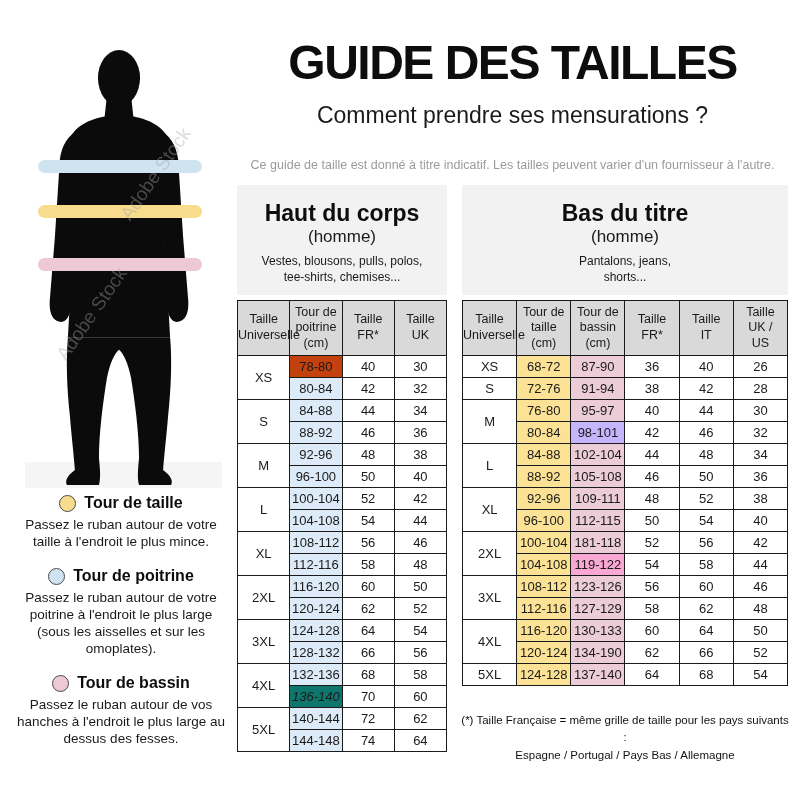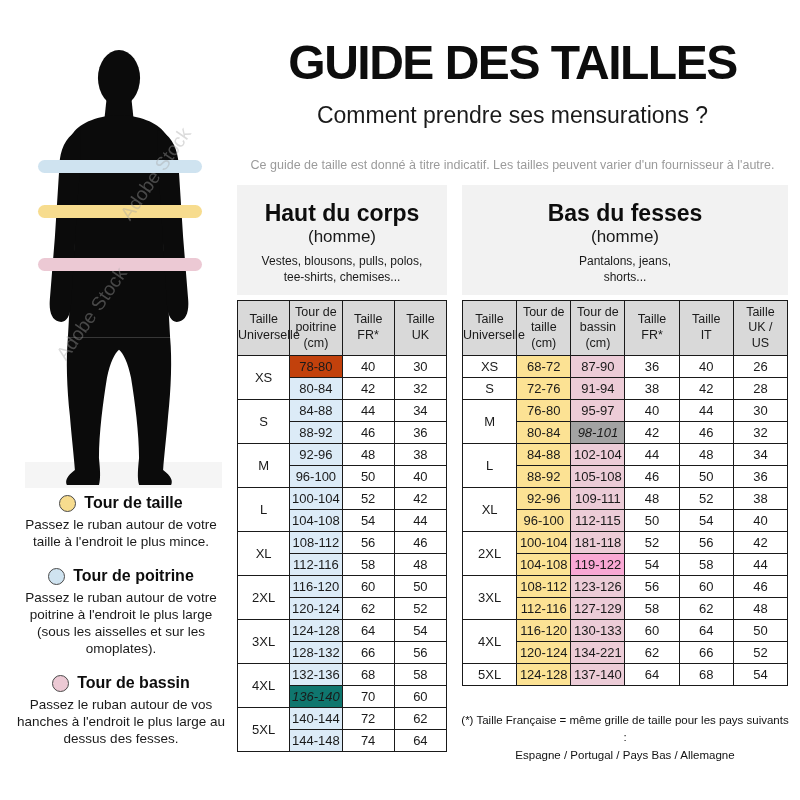--- a/index.html
+++ b/index.html
@@ -113,21 +113,21 @@
     </div>
   </div>
 
   <div class="panel panel-upper">
     <div class="panel-title">Haut du corps</div>
     <div class="panel-sub">(homme)</div>
     <div class="panel-items">Vestes, blousons, pulls, polos,
 tee-shirts, chemises...</div>
   </div>
   <div class="panel panel-lower">
-    <div class="panel-title">Bas du fesses</div>
+    <div class="panel-title">Bas du titre</div>
     <div class="panel-sub">(homme)</div>
     <div class="panel-items">Pantalons, jeans,
 shorts...</div>
   </div>
 
   <table class="tbl-upper">
     <thead>
         <tr id="upper-head">
           <th>Taille
 Universelle</th>
@@ -282,21 +282,21 @@
         <tr>
           <td rowspan="2">M</td>
           <td style="background: rgb(252, 226, 148);">76-80</td>
           <td style="background: rgb(236, 204, 215);">95-97</td>
           <td>40</td>
           <td>44</td>
           <td>30</td>
         </tr>
         <tr>
           <td style="background: rgb(252, 226, 148);">80-84</td>
-          <td style="background: #a3a3a3; font-style: italic;">98-101</td>
+          <td style="background: #c4b5fd;">98-101</td>
           <td>42</td>
           <td>46</td>
           <td>32</td>
         </tr>
         <tr>
           <td rowspan="2">L</td>
           <td style="background: rgb(252, 226, 148);">84-88</td>
           <td style="background: rgb(236, 204, 215);">102-104</td>
           <td>44</td>
           <td>48</td>
@@ -357,21 +357,21 @@
         <tr>
           <td rowspan="2">4XL</td>
           <td style="background: rgb(252, 226, 148);">116-120</td>
           <td style="background: rgb(236, 204, 215);">130-133</td>
           <td>60</td>
           <td>64</td>
           <td>50</td>
         </tr>
         <tr>
           <td style="background: rgb(252, 226, 148);">120-124</td>
-          <td style="background: rgb(236, 204, 215);">134-221</td>
+          <td style="background: rgb(236, 204, 215);">134-190</td>
           <td>62</td>
           <td>66</td>
           <td>52</td>
         </tr>
         <tr>
           <td rowspan="1">5XL</td>
           <td style="background: rgb(252, 226, 148);">124-128</td>
           <td style="background: rgb(236, 204, 215);">137-140</td>
           <td>64</td>
           <td>68</td>

